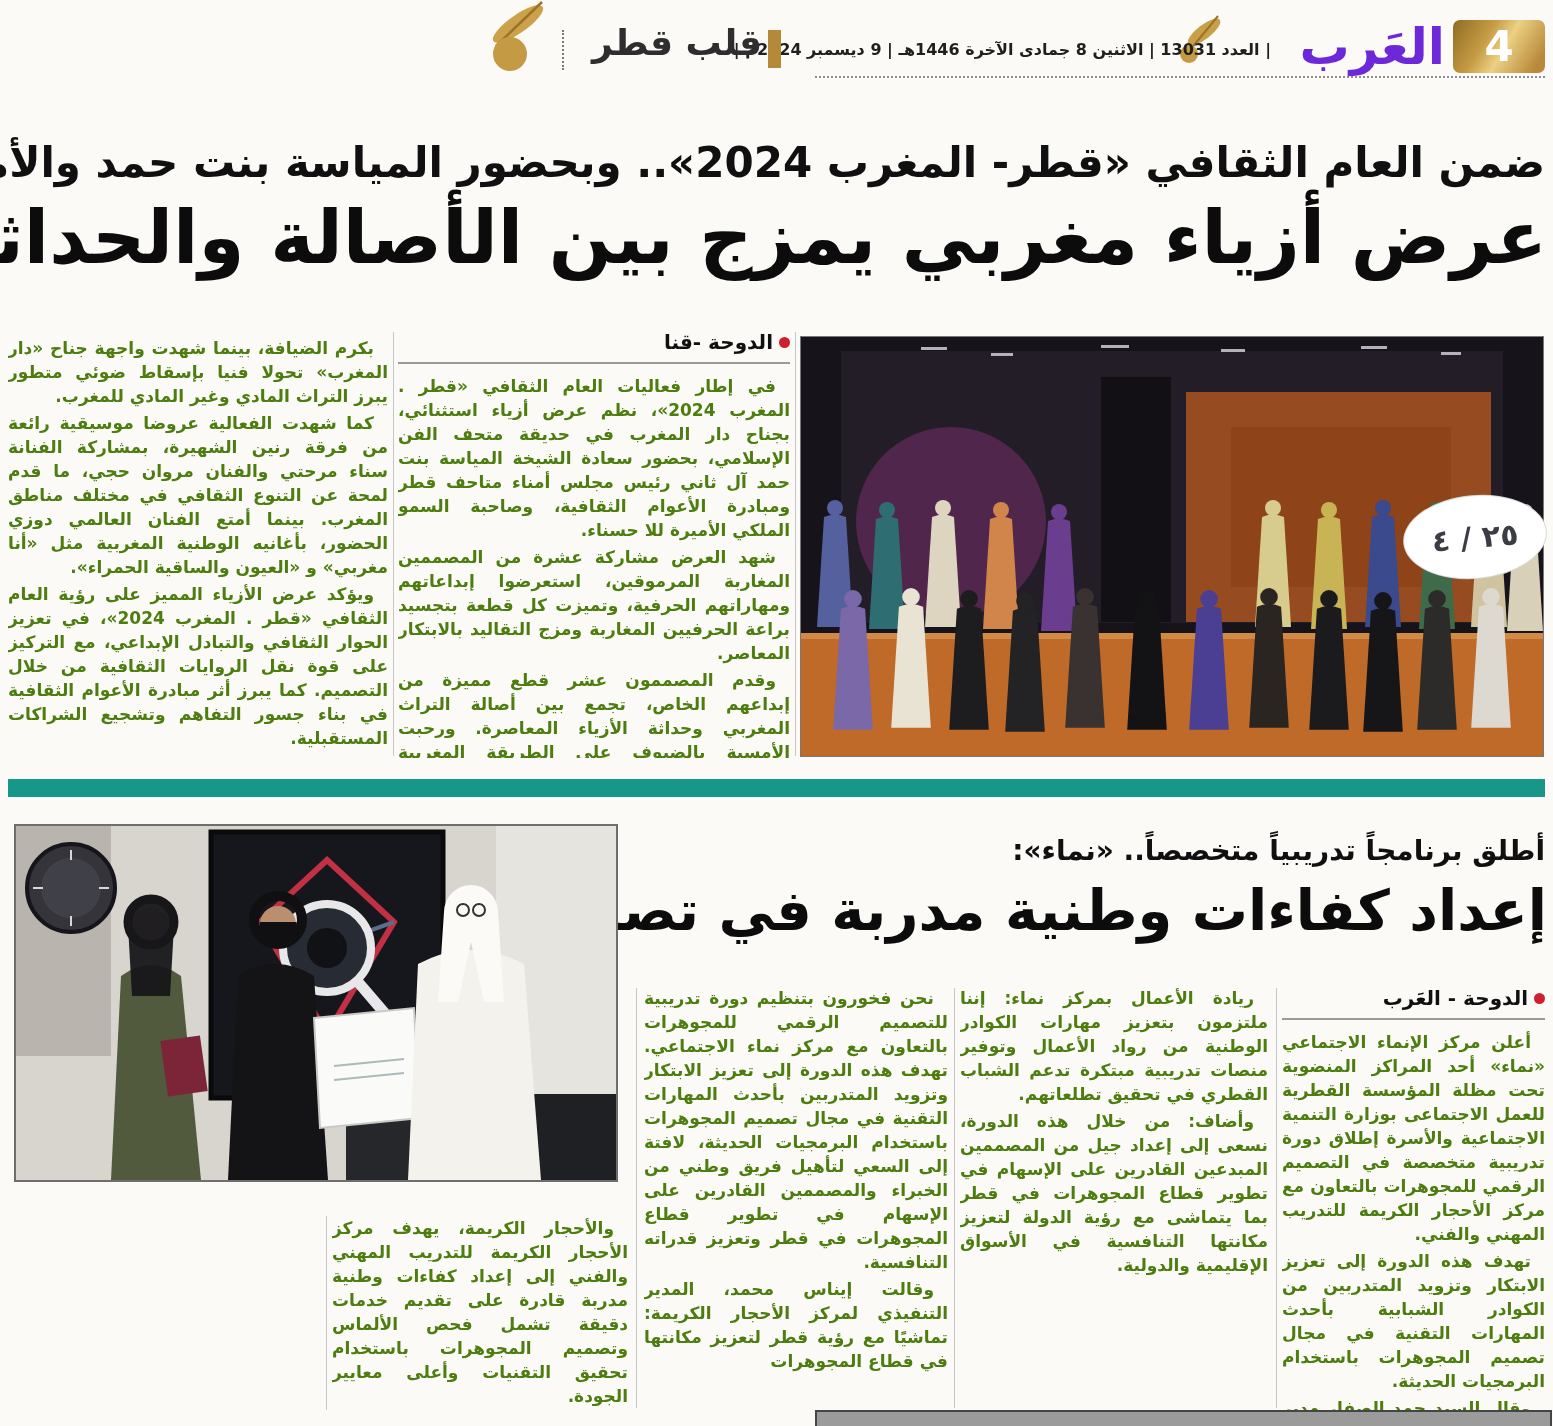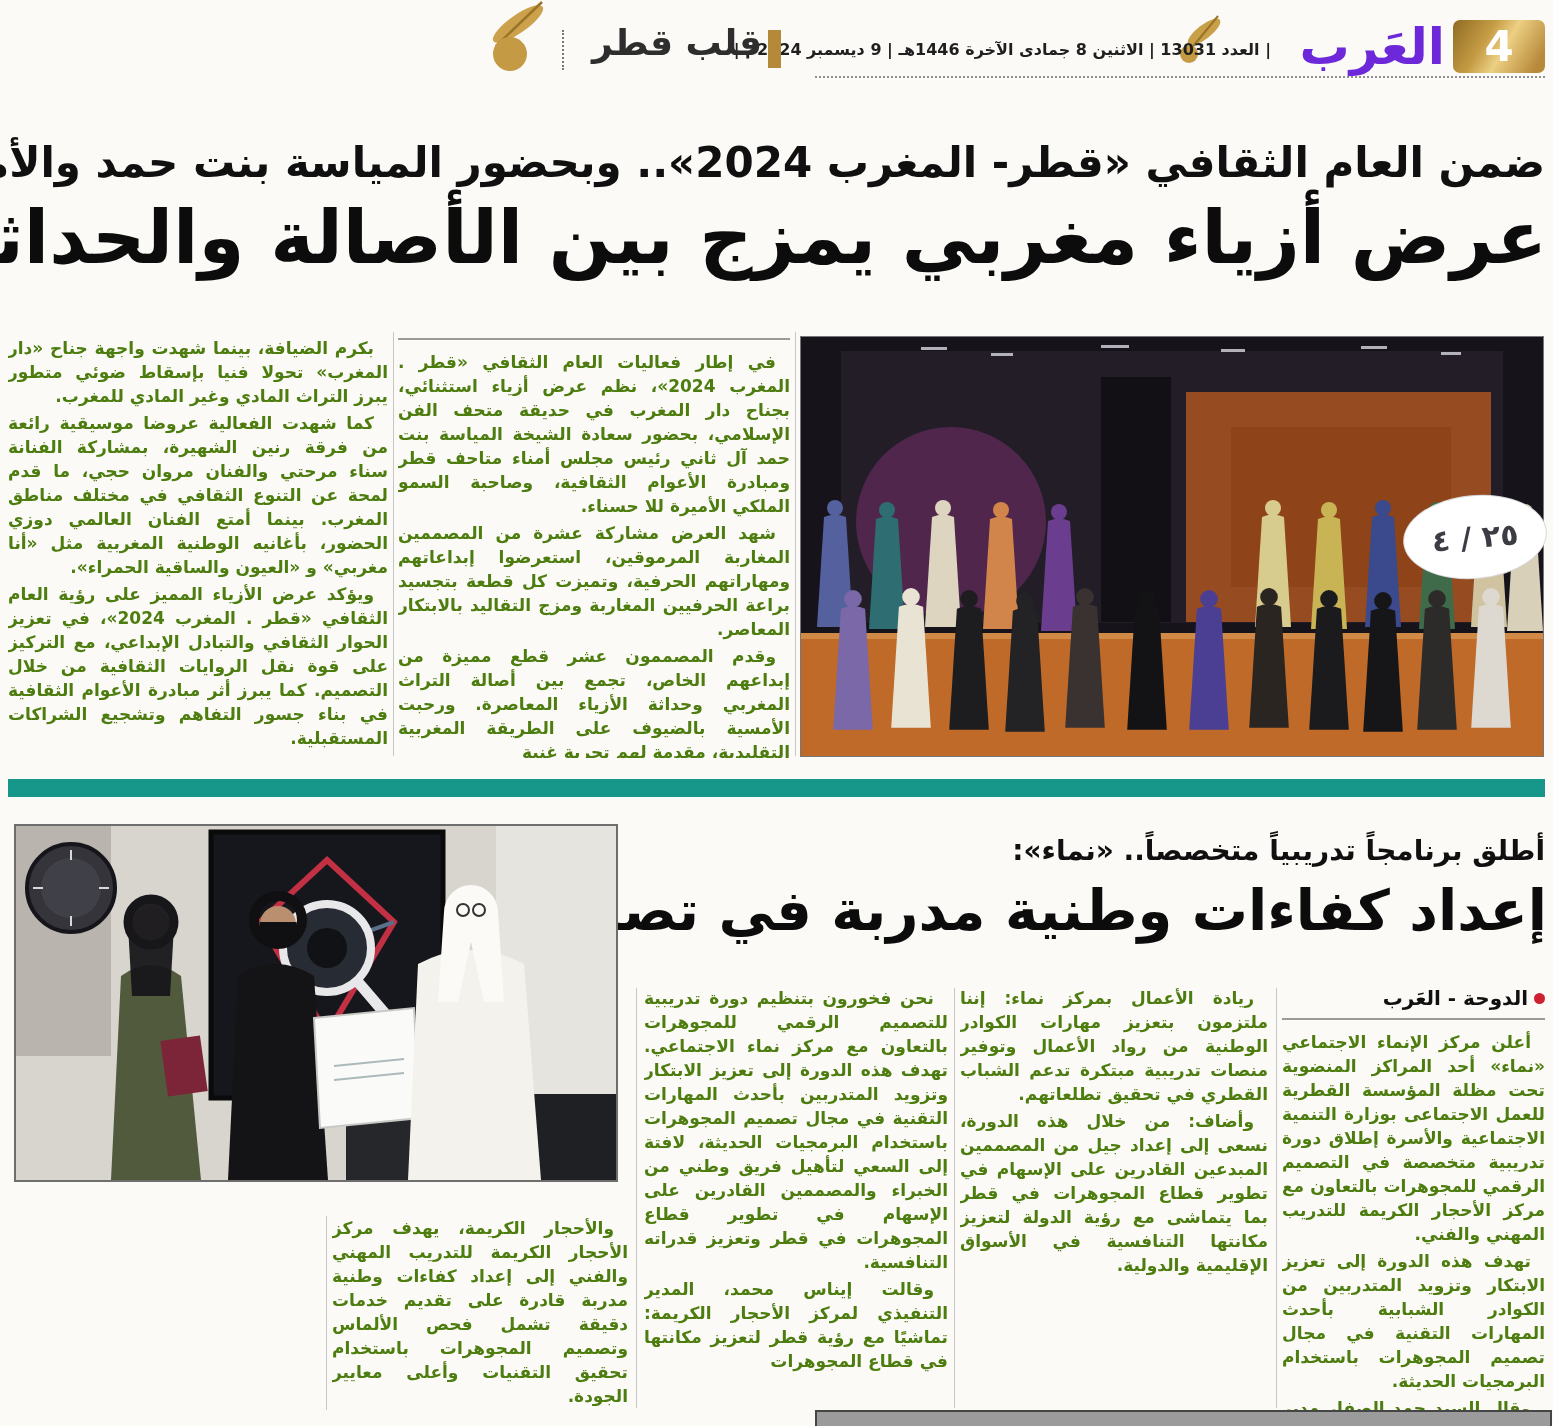--- a/index.html
+++ b/index.html
@@ -137,20 +137,24 @@
       <use href="#fig" width="44" height="175" transform="translate(446,234)" fill="#2b2521"></use>
       <use href="#fig" width="44" height="175" transform="translate(506,236)" fill="#1b1b1e"></use>
       <use href="#fig" width="44" height="175" transform="translate(560,238)" fill="#161619"></use>
       <use href="#fig" width="44" height="175" transform="translate(614,236)" fill="#2d2b29"></use>
       <use href="#fig" width="44" height="175" transform="translate(668,234)" fill="#ded9d0"></use>
     </g>
   </svg>
   <div class="oval-note">٢٥ / ٤</div>
 
   <div class="col col-a1-1">
+    <div class="dateline">
+      <span class="reddot"></span>
+      <span>الدوحة -قنا</span>
+    </div>
     <div class="dl-rule"></div>
     <div>
         <p class="para">في إطار فعاليات العام الثقافي «قطر . المغرب 2024»، نظم عرض أزياء استثنائي، بجناح دار المغرب في حديقة متحف الفن الإسلامي، بحضور سعادة الشيخة المياسة بنت حمد آل ثاني رئيس مجلس أمناء متاحف قطر ومبادرة الأعوام الثقافية، وصاحبة السمو الملكي الأميرة للا حسناء.</p>
         <p class="para">شهد العرض مشاركة عشرة من المصممين المغاربة المرموقين، استعرضوا إبداعاتهم ومهاراتهم الحرفية، وتميزت كل قطعة بتجسيد براعة الحرفيين المغاربة ومزج التقاليد بالابتكار المعاصر.</p>
         <p class="para">وقدم المصممون عشر قطع مميزة من إبداعهم الخاص، تجمع بين أصالة التراث المغربي وحداثة الأزياء المعاصرة. ورحبت الأمسية بالضيوف على الطريقة المغربية التقليدية، مقدمة لهم تجربة غنية</p>
       </div>
   </div>
 
   <div class="col col-a1-2">
     <div>

